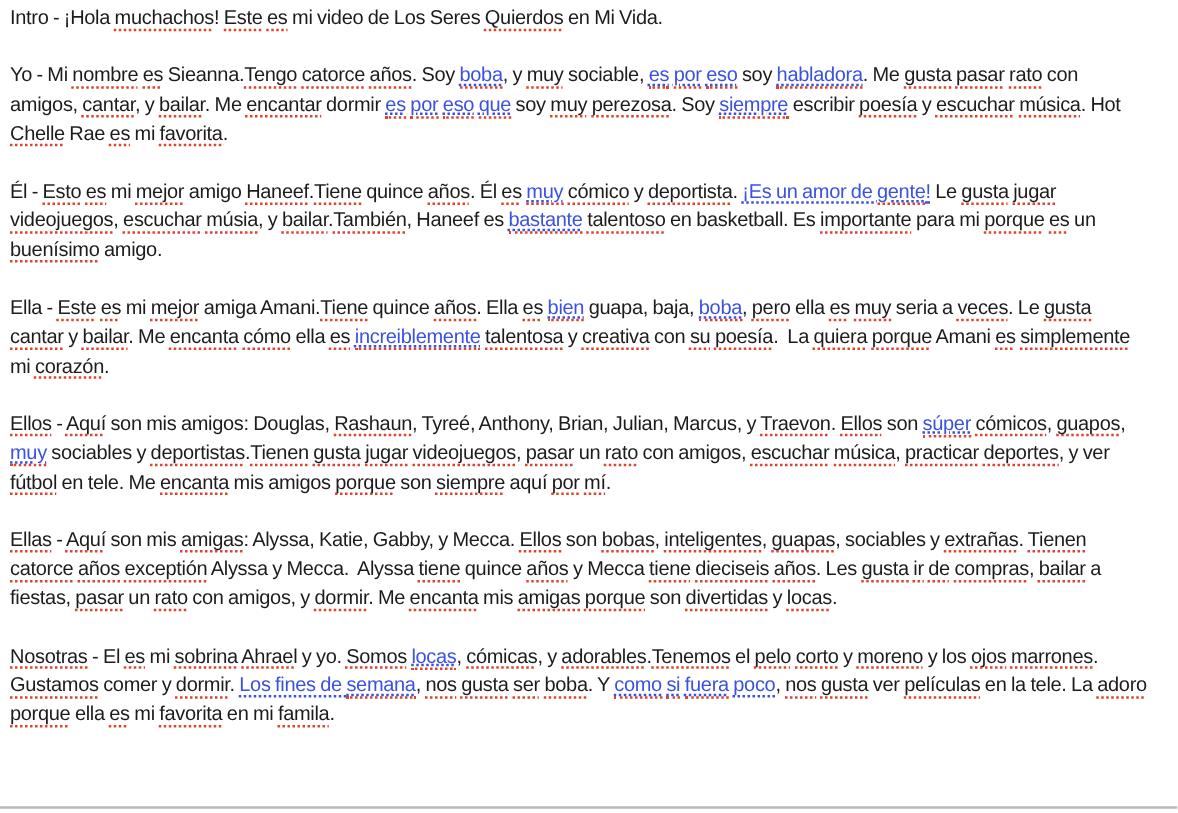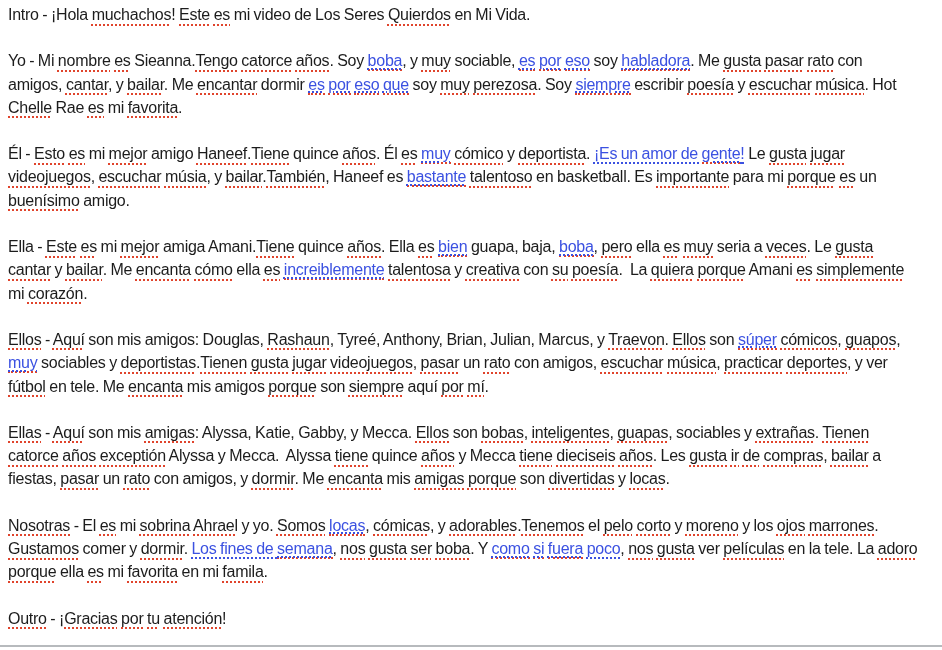--- a/index.html
+++ b/index.html
@@ -48,15 +48,14 @@
 <body style="background: rgb(255, 255, 255); color: rgb(28, 28, 28);">
 
 <div id="doc">
     <p><span class="seg-p">Intro - ¡Hola </span><span class="seg-m">muchachos</span><span class="seg-p">! </span><span class="seg-m">Este</span><span class="seg-p"> </span><span class="seg-m">es</span><span class="seg-p"> mi video de Los Seres </span><span class="seg-m">Quierdos</span><span class="seg-p"> en Mi Vida.</span></p>
     <p><span class="seg-p">Yo - Mi </span><span class="seg-m">nombre</span><span class="seg-p"> </span><span class="seg-m">es</span><span class="seg-p"> Sieanna.</span><span class="seg-m">Tengo</span><span class="seg-p"> </span><span class="seg-m">catorce</span><span class="seg-p"> </span><span class="seg-m">años</span><span class="seg-p">. Soy </span><span class="seg-bm">boba</span><span class="seg-p">, y </span><span class="seg-m">muy</span><span class="seg-p"> sociable, </span><span class="seg-bm">es</span><span class="seg-p"> </span><span class="seg-bm">por</span><span class="seg-p"> </span><span class="seg-bm">eso</span><span class="seg-p"> soy </span><span class="seg-bm">habladora</span><span class="seg-p">. Me </span><span class="seg-m">gusta</span><span class="seg-p"> </span><span class="seg-m">pasar</span><span class="seg-p"> </span><span class="seg-m">rato</span><span class="seg-p"> con amigos, </span><span class="seg-m">cantar</span><span class="seg-p">, y </span><span class="seg-m">bailar</span><span class="seg-p">. Me </span><span class="seg-m">encantar</span><span class="seg-p"> dormir </span><span class="seg-bm">es</span><span class="seg-p"> </span><span class="seg-bm">por</span><span class="seg-p"> </span><span class="seg-bm">eso</span><span class="seg-p"> </span><span class="seg-bm">que</span><span class="seg-p"> soy </span><span class="seg-m">muy</span><span class="seg-p"> </span><span class="seg-m">perezosa</span><span class="seg-p">. Soy </span><span class="seg-bm">siempre</span><span class="seg-p"> escribir </span><span class="seg-m">poesía</span><span class="seg-p"> y </span><span class="seg-m">escuchar</span><span class="seg-p"> </span><span class="seg-m">música</span><span class="seg-p">. Hot </span><span class="seg-m">Chelle</span><span class="seg-p"> Rae </span><span class="seg-m">es</span><span class="seg-p"> mi </span><span class="seg-m">favorita</span><span class="seg-p">.</span></p>
     <p><span class="seg-p">Él - </span><span class="seg-m">Esto</span><span class="seg-p"> </span><span class="seg-m">es</span><span class="seg-p"> mi </span><span class="seg-m">mejor</span><span class="seg-p"> amigo </span><span class="seg-m">Haneef</span><span class="seg-p">.</span><span class="seg-m">Tiene</span><span class="seg-p"> quince </span><span class="seg-m">años</span><span class="seg-p">. Él </span><span class="seg-m">es</span><span class="seg-p"> </span><span class="seg-bm">muy</span><span class="seg-p"> </span><span class="seg-m">cómico</span><span class="seg-p"> y </span><span class="seg-m">deportista</span><span class="seg-p">. </span><span class="seg-b">¡Es un amor de </span><span class="seg-bm">gente</span><span class="seg-b">!</span><span class="seg-p"> Le </span><span class="seg-m">gusta</span><span class="seg-p"> </span><span class="seg-m">jugar</span><span class="seg-p"> </span><span class="seg-m">videojuegos</span><span class="seg-p">, </span><span class="seg-m">escuchar</span><span class="seg-p"> </span><span class="seg-m">músia</span><span class="seg-p">, y </span><span class="seg-m">bailar</span><span class="seg-p">.</span><span class="seg-m">También</span><span class="seg-p">, Haneef es </span><span class="seg-bm">bastante</span><span class="seg-p"> </span><span class="seg-m">talentoso</span><span class="seg-p"> en basketball. Es </span><span class="seg-m">importante</span><span class="seg-p"> para mi </span><span class="seg-m">porque</span><span class="seg-p"> </span><span class="seg-m">es</span><span class="seg-p"> un </span><span class="seg-m">buenísimo</span><span class="seg-p"> amigo.</span></p>
     <p><span class="seg-p">Ella - </span><span class="seg-m">Este</span><span class="seg-p"> </span><span class="seg-m">es</span><span class="seg-p"> mi </span><span class="seg-m">mejor</span><span class="seg-p"> amiga Amani.</span><span class="seg-m">Tiene</span><span class="seg-p"> quince </span><span class="seg-m">años</span><span class="seg-p">. Ella </span><span class="seg-m">es</span><span class="seg-p"> </span><span class="seg-bm">bien</span><span class="seg-p"> guapa, baja, </span><span class="seg-bm">boba</span><span class="seg-p">, </span><span class="seg-m">pero</span><span class="seg-p"> ella </span><span class="seg-m">es</span><span class="seg-p"> </span><span class="seg-m">muy</span><span class="seg-p"> seria a </span><span class="seg-m">veces</span><span class="seg-p">. Le </span><span class="seg-m">gusta</span><span class="seg-p"> </span><span class="seg-m">cantar</span><span class="seg-p"> y </span><span class="seg-m">bailar</span><span class="seg-p">. Me </span><span class="seg-m">encanta</span><span class="seg-p"> </span><span class="seg-m">cómo</span><span class="seg-p"> ella </span><span class="seg-m">es</span><span class="seg-p"> </span><span class="seg-bm">increiblemente</span><span class="seg-p"> </span><span class="seg-m">talentosa</span><span class="seg-p"> y </span><span class="seg-m">creativa</span><span class="seg-p"> con </span><span class="seg-m">su</span><span class="seg-p"> </span><span class="seg-m">poesía</span><span class="seg-p">.  La </span><span class="seg-m">quiera</span><span class="seg-p"> </span><span class="seg-m">porque</span><span class="seg-p"> Amani </span><span class="seg-m">es</span><span class="seg-p"> </span><span class="seg-m">simplemente</span><span class="seg-p"> mi </span><span class="seg-m">corazón</span><span class="seg-p">.</span></p>
     <p><span class="seg-m">Ellos</span><span class="seg-p"> - </span><span class="seg-m">Aquí</span><span class="seg-p"> son mis amigos: Douglas, </span><span class="seg-m">Rashaun</span><span class="seg-p">, Tyreé, Anthony, Brian, Julian, Marcus, y </span><span class="seg-m">Traevon</span><span class="seg-p">. </span><span class="seg-m">Ellos</span><span class="seg-p"> son </span><span class="seg-bm">súper</span><span class="seg-p"> </span><span class="seg-m">cómicos</span><span class="seg-p">, </span><span class="seg-m">guapos</span><span class="seg-p">, </span><span class="seg-bm">muy</span><span class="seg-p"> sociables y </span><span class="seg-m">deportistas</span><span class="seg-p">.</span><span class="seg-m">Tienen</span><span class="seg-p"> </span><span class="seg-m">gusta</span><span class="seg-p"> </span><span class="seg-m">jugar</span><span class="seg-p"> </span><span class="seg-m">videojuegos</span><span class="seg-p">, </span><span class="seg-m">pasar</span><span class="seg-p"> un </span><span class="seg-m">rato</span><span class="seg-p"> con amigos, </span><span class="seg-m">escuchar</span><span class="seg-p"> </span><span class="seg-m">música</span><span class="seg-p">, </span><span class="seg-m">practicar</span><span class="seg-p"> </span><span class="seg-m">deportes</span><span class="seg-p">, y ver </span><span class="seg-m">fútbol</span><span class="seg-p"> en tele. Me </span><span class="seg-m">encanta</span><span class="seg-p"> mis amigos </span><span class="seg-m">porque</span><span class="seg-p"> son </span><span class="seg-m">siempre</span><span class="seg-p"> aquí </span><span class="seg-m">por</span><span class="seg-p"> </span><span class="seg-m">mí</span><span class="seg-p">.</span></p>
     <p><span class="seg-m">Ellas</span><span class="seg-p"> - </span><span class="seg-m">Aquí</span><span class="seg-p"> son mis </span><span class="seg-m">amigas</span><span class="seg-p">: Alyssa, Katie, Gabby, y Mecca. </span><span class="seg-m">Ellos</span><span class="seg-p"> son </span><span class="seg-m">bobas</span><span class="seg-p">, </span><span class="seg-m">inteligentes</span><span class="seg-p">, </span><span class="seg-m">guapas</span><span class="seg-p">, sociables y </span><span class="seg-m">extrañas</span><span class="seg-p">. </span><span class="seg-m">Tienen</span><span class="seg-p"> </span><span class="seg-m">catorce</span><span class="seg-p"> </span><span class="seg-m">años</span><span class="seg-p"> </span><span class="seg-m">exceptión</span><span class="seg-p"> Alyssa y Mecca.  Alyssa </span><span class="seg-m">tiene</span><span class="seg-p"> quince </span><span class="seg-m">años</span><span class="seg-p"> y Mecca </span><span class="seg-m">tiene</span><span class="seg-p"> </span><span class="seg-m">dieciseis</span><span class="seg-p"> </span><span class="seg-m">años</span><span class="seg-p">. Les </span><span class="seg-m">gusta</span><span class="seg-p"> </span><span class="seg-m">ir</span><span class="seg-p"> </span><span class="seg-m">de</span><span class="seg-p"> </span><span class="seg-m">compras</span><span class="seg-p">, </span><span class="seg-m">bailar</span><span class="seg-p"> a fiestas, </span><span class="seg-m">pasar</span><span class="seg-p"> un </span><span class="seg-m">rato</span><span class="seg-p"> con amigos, y </span><span class="seg-m">dormir</span><span class="seg-p">. Me </span><span class="seg-m">encanta</span><span class="seg-p"> mis </span><span class="seg-m">amigas</span><span class="seg-p"> </span><span class="seg-m">porque</span><span class="seg-p"> son </span><span class="seg-m">divertidas</span><span class="seg-p"> y </span><span class="seg-m">locas</span><span class="seg-p">.</span></p>
     <p><span class="seg-m">Nosotras</span><span class="seg-p"> - El </span><span class="seg-m">es</span><span class="seg-p"> mi </span><span class="seg-m">sobrina</span><span class="seg-p"> </span><span class="seg-m">Ahrael</span><span class="seg-p"> y yo. </span><span class="seg-m">Somos</span><span class="seg-p"> </span><span class="seg-bm">locas</span><span class="seg-p">, </span><span class="seg-m">cómicas</span><span class="seg-p">, y </span><span class="seg-m">adorables</span><span class="seg-p">.</span><span class="seg-m">Tenemos</span><span class="seg-p"> el </span><span class="seg-m">pelo</span><span class="seg-p"> </span><span class="seg-m">corto</span><span class="seg-p"> y </span><span class="seg-m">moreno</span><span class="seg-p"> y los </span><span class="seg-m">ojos</span><span class="seg-p"> </span><span class="seg-m">marrones</span><span class="seg-p">. </span><span class="seg-m">Gustamos</span><span class="seg-p"> comer y </span><span class="seg-m">dormir</span><span class="seg-p">. </span><span class="seg-b">Los fines de </span><span class="seg-bm">semana</span><span class="seg-p">, </span><span class="seg-m">nos</span><span class="seg-p"> </span><span class="seg-m">gusta</span><span class="seg-p"> </span><span class="seg-m">ser</span><span class="seg-p"> </span><span class="seg-m">boba</span><span class="seg-p">. Y </span><span class="seg-bm">como</span><span class="seg-p"> </span><span class="seg-bm">si</span><span class="seg-p"> </span><span class="seg-bm">fuera</span><span class="seg-p"> </span><span class="seg-b">poco</span><span class="seg-p">, </span><span class="seg-m">nos</span><span class="seg-p"> </span><span class="seg-m">gusta</span><span class="seg-p"> ver </span><span class="seg-m">películas</span><span class="seg-p"> en la tele. La </span><span class="seg-m">adoro</span><span class="seg-p"> </span><span class="seg-m">porque</span><span class="seg-p"> ella </span><span class="seg-m">es</span><span class="seg-p"> mi </span><span class="seg-m">favorita</span><span class="seg-p"> en mi </span><span class="seg-m">famila</span><span class="seg-p">.</span></p>
-    <p><span class="seg-m">Outro</span><span class="seg-p"> - ¡</span><span class="seg-m">Gracias</span><span class="seg-p"> </span><span class="seg-m">por</span><span class="seg-p"> </span><span class="seg-m">tu</span><span class="seg-p"> </span><span class="seg-m">atención</span><span class="seg-p">!</span></p>
   </div>
 <div class="bottom-line"></div>
 
 </body></html>

